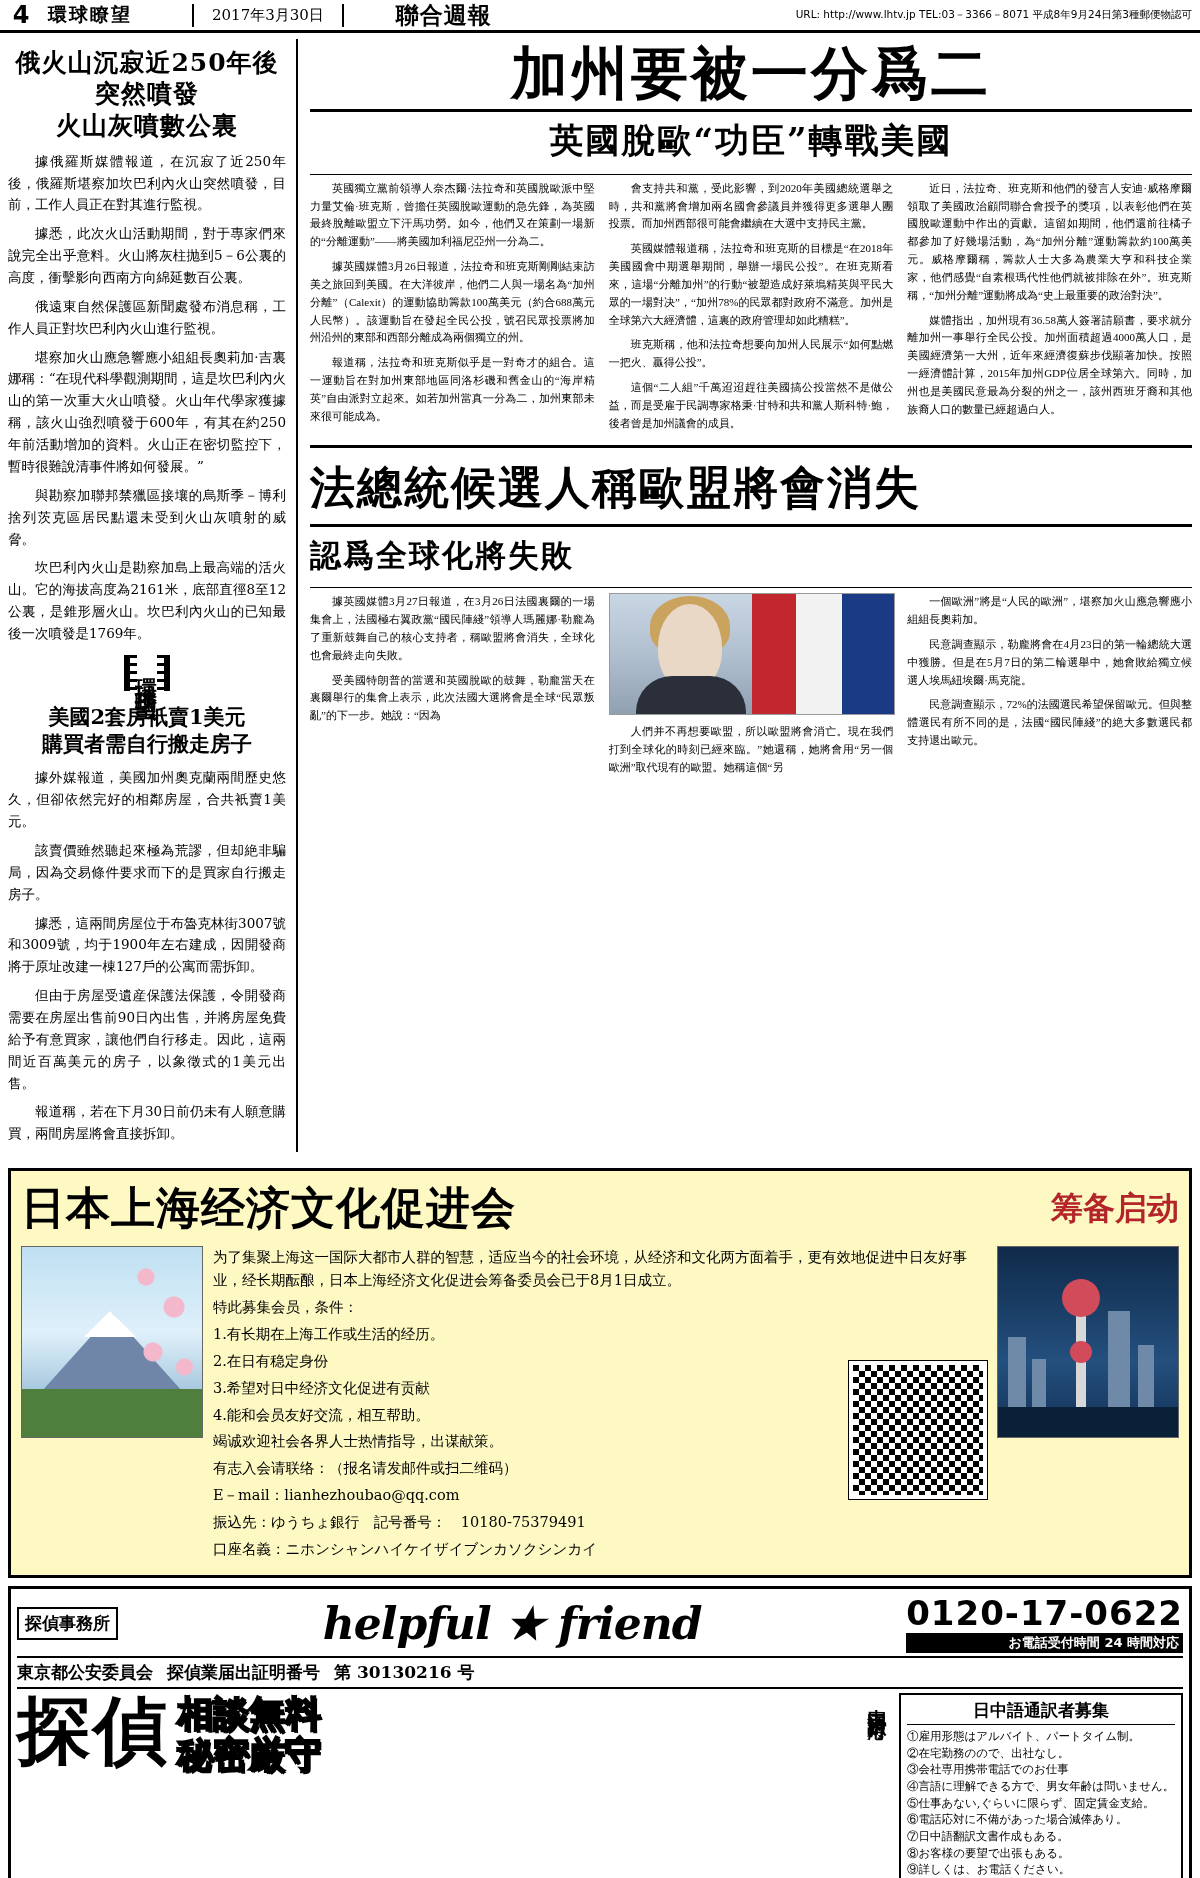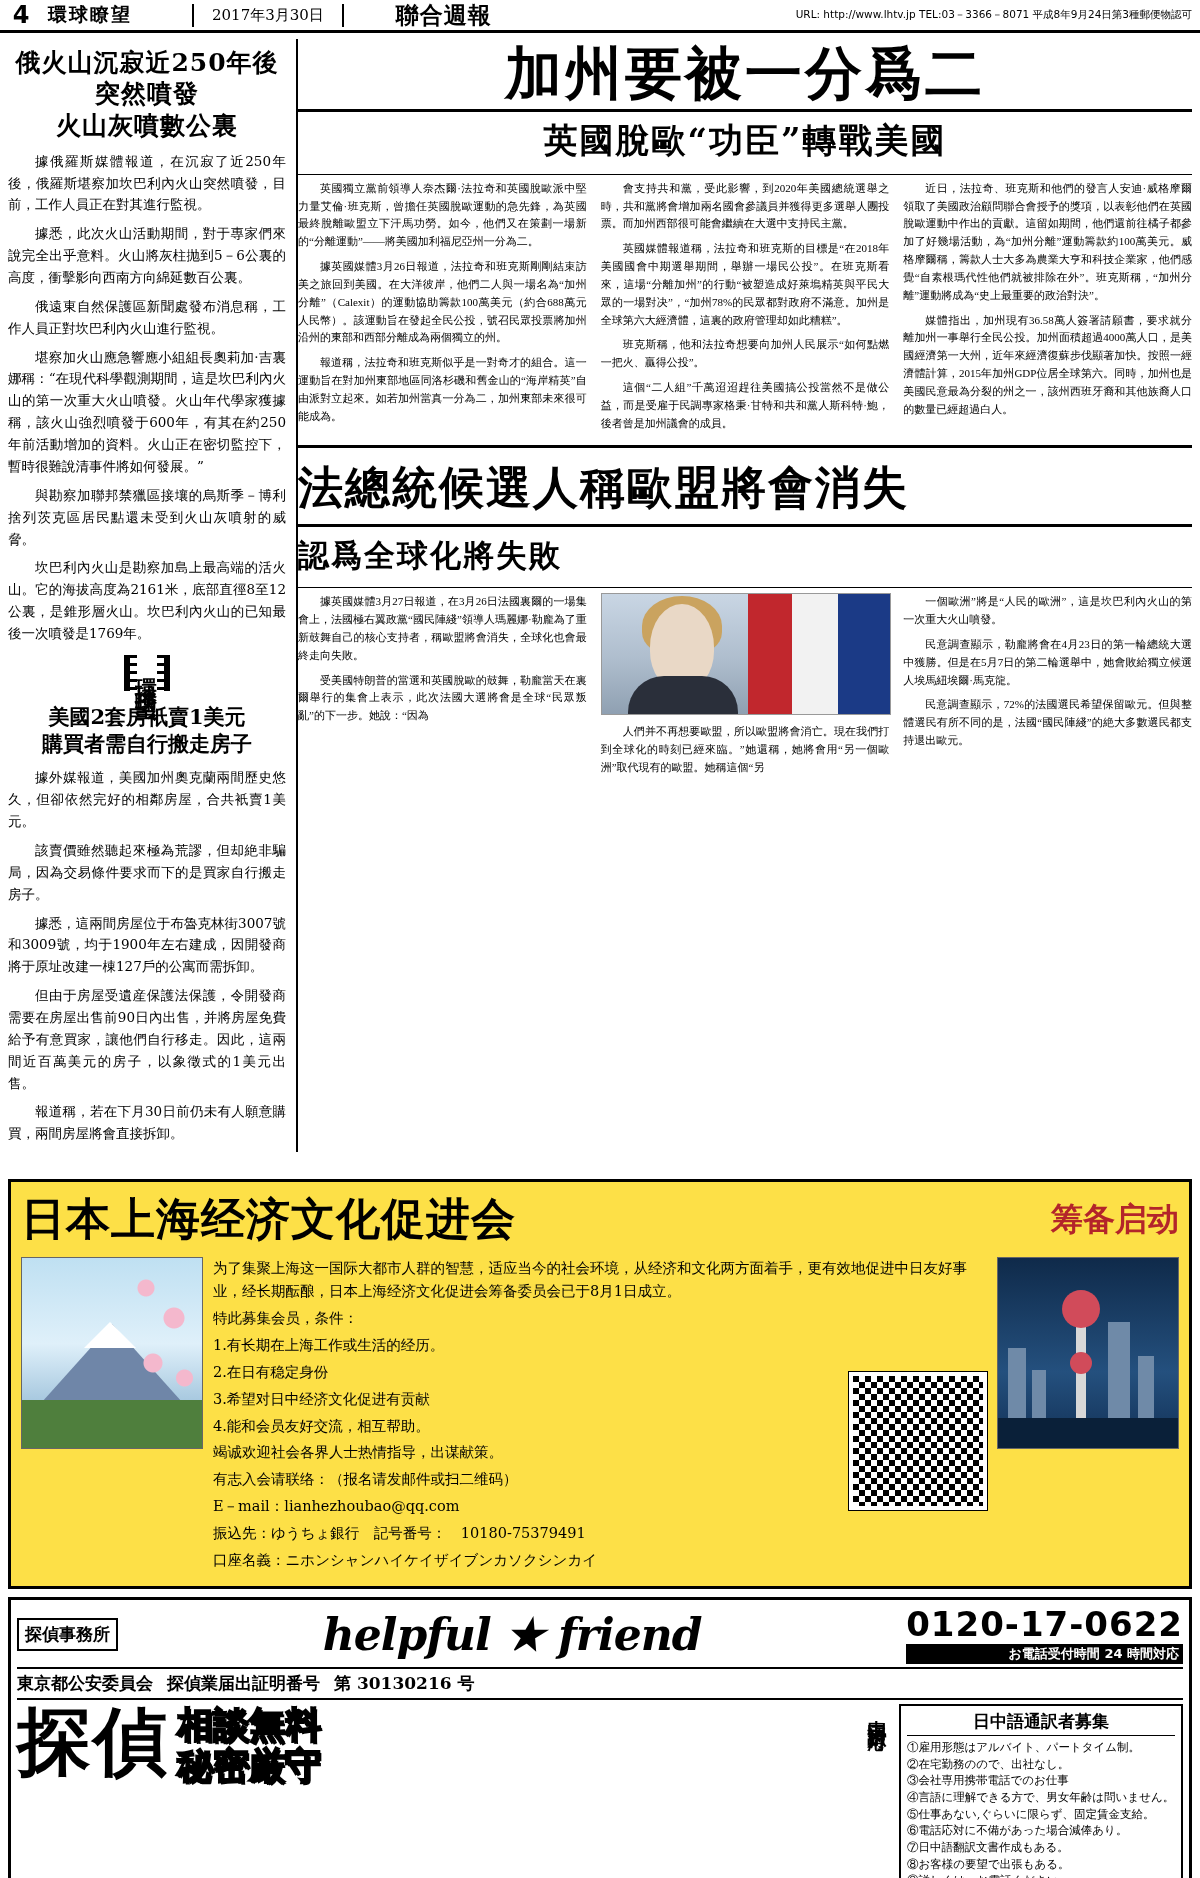--- a/index.html
+++ b/index.html
@@ -10,21 +10,21 @@
   .masthead{display:flex;align-items:center;height:30px;border-bottom:3px solid #000;padding:0 8px;}
   .pagenum{font-weight:bold;font-size:24px;width:26px;text-align:center;}
   .mast-title{font-family:"DejaVu Serif","Liberation Serif",serif;font-weight:bold;font-size:19px;letter-spacing:2px;margin-left:14px;}
   .mast-date{font-family:"DejaVu Serif","Liberation Serif",serif;font-size:15px;margin-left:60px;border-left:2px solid #000;border-right:2px solid #000;padding:2px 18px;}
   .mast-paper{font-family:"DejaVu Serif","Liberation Serif",serif;font-weight:bold;font-size:23px;letter-spacing:1px;margin-left:52px;}
   .mast-info{font-size:10.5px;margin-left:auto;font-family:"DejaVu Sans",sans-serif;}
 
   
   .body-wrap{display:flex;padding:6px 8px 0 8px;}
   .col-left{width:278px;border-right:2px solid #000;padding-right:10px;}
-  .col-right{flex:1;padding-left:0;}
+  .col-right{flex:1;padding-left:12px;}
 
   
   .lead-head{text-align:center;font-family:"DejaVu Serif","Liberation Serif",serif;font-weight:bold;font-size:25px;line-height:1.25;margin:8px 0 10px 0;letter-spacing:1px;}
   .lead-head div{white-space:nowrap;}
   .ltext p{font-family:"DejaVu Serif","Liberation Serif",serif;font-size:13.5px;line-height:1.62;text-align:justify;margin:0 0 7px 0;text-indent:2em;}
   .vert-logo{width:100%;display:flex;justify-content:center;margin:10px 0 12px 0;}
   .vert-logo .vbox{writing-mode:vertical-rl;font-family:"DejaVu Serif","Liberation Serif",serif;font-weight:bold;font-size:22px;letter-spacing:6px;border-left:6px solid #000;border-right:6px solid #000;padding:6px 2px;background:repeating-linear-gradient(#000 0 3px,#fff 3px 8px) left/7px 100% no-repeat,repeating-linear-gradient(#000 0 3px,#fff 3px 8px) right/7px 100% no-repeat;}
   .sub-head{text-align:center;font-family:"DejaVu Serif","Liberation Serif",serif;font-weight:bold;font-size:21px;line-height:1.3;margin:12px 0 10px 0;}
 
   
@@ -42,21 +42,21 @@
   
   .photo{width:100%;height:120px;background:linear-gradient(180deg,#c9d6e4 0%,#aebdcd 55%,#8fa0b2 100%);position:relative;overflow:hidden;border:1px solid #999;}
   .photo .face{position:absolute;left:48px;top:10px;width:64px;height:86px;border-radius:50% 50% 45% 45%;background:#e9d8c6;}
   .photo .hair{position:absolute;left:40px;top:2px;width:80px;height:60px;border-radius:50% 50% 40% 40%;background:#caa35f;}
   .photo .body{position:absolute;left:26px;top:82px;width:110px;height:50px;background:#2a2f3a;border-radius:36px 36px 0 0;}
   .photo .flagblue{position:absolute;right:0;top:0;width:52px;height:100%;background:#1b3a86;}
   .photo .flagwhite{position:absolute;right:52px;top:0;width:46px;height:100%;background:#f2f2f2;}
   .photo .flagred{position:absolute;right:98px;top:0;width:44px;height:100%;background:#c1272d;}
 
   
-  .ad1{margin:27px 8px 0 8px;border:3px solid #000;background:#fde047;padding:8px 10px 10px 10px;}
+  .ad1{margin:16px 8px 0 8px;border:3px solid #000;background:#fef9c3;padding:8px 10px 10px 10px;}
   .ad1-top{display:flex;align-items:center;justify-content:space-between;}
   .ad1-title{font-family:"DejaVu Serif","Liberation Serif",serif;font-weight:bold;font-size:44px;letter-spacing:1px;}
   .ad1-sub{font-family:"DejaVu Serif","Liberation Serif",serif;font-weight:bold;font-size:32px;color:#b3252a;}
   .ad1-main{display:flex;gap:10px;margin-top:8px;}
   .ad-photo{width:180px;height:190px;border:1px solid #666;position:relative;overflow:hidden;}
   .fuji{background:linear-gradient(180deg,#bfe0f2 0%,#dff0fa 45%,#7aa8c9 100%);}
   .fuji .mt{position:absolute;left:20px;bottom:46px;width:0;height:0;border-left:70px solid transparent;border-right:70px solid transparent;border-bottom:78px solid #6f86a8;}
   .fuji .snow{position:absolute;left:62px;bottom:100px;width:0;height:0;border-left:26px solid transparent;border-right:26px solid transparent;border-bottom:26px solid #fff;}
   .fuji .field{position:absolute;left:0;bottom:0;width:100%;height:48px;background:#4f7f3d;}
   .fuji .blossom{position:absolute;right:0;top:0;width:70px;height:150px;background:radial-gradient(circle at 20% 20%,#f4b8cd 8px,transparent 9px),radial-gradient(circle at 60% 40%,#f4b8cd 10px,transparent 11px),radial-gradient(circle at 30% 70%,#f4b8cd 9px,transparent 10px),radial-gradient(circle at 75% 80%,#f4b8cd 8px,transparent 9px);}
@@ -178,21 +178,21 @@
             <div class="flagblue"></div>
             <div class="flagwhite"></div>
             <div class="flagred"></div>
             <div class="hair"></div>
             <div class="face"></div>
             <div class="body"></div>
           </div>
           <p style="margin-top:8px">人們并不再想要歐盟，所以歐盟將會消亡。現在我們打到全球化的時刻已經來臨。”她還稱，她將會用“另一個歐洲”取代現有的歐盟。她稱這個“另</p>
         </div>
         <div class="c">
-          <p>一個歐洲”將是“人民的歐洲”，這是坎巴利內火山的第一次重大火山噴發。</p>
+          <p>一個歐洲”將是“人民的歐洲”，堪察加火山應急響應小組組長奧莉加。</p>
           <p>民意調查顯示，勒龐將會在4月23日的第一輪總統大選中獲勝。但是在5月7日的第二輪選舉中，她會敗給獨立候選人埃馬紐埃爾·馬克龍。</p>
           <p>民意調查顯示，72%的法國選民希望保留歐元。但與整體選民有所不同的是，法國“國民陣綫”的絶大多數選民都支持退出歐元。</p>
         </div>
       </div>
     </div>
   </div>
 
   <div class="ad1">
     <div class="ad1-top">
       <div class="ad1-title">日本上海经济文化促进会</div>

